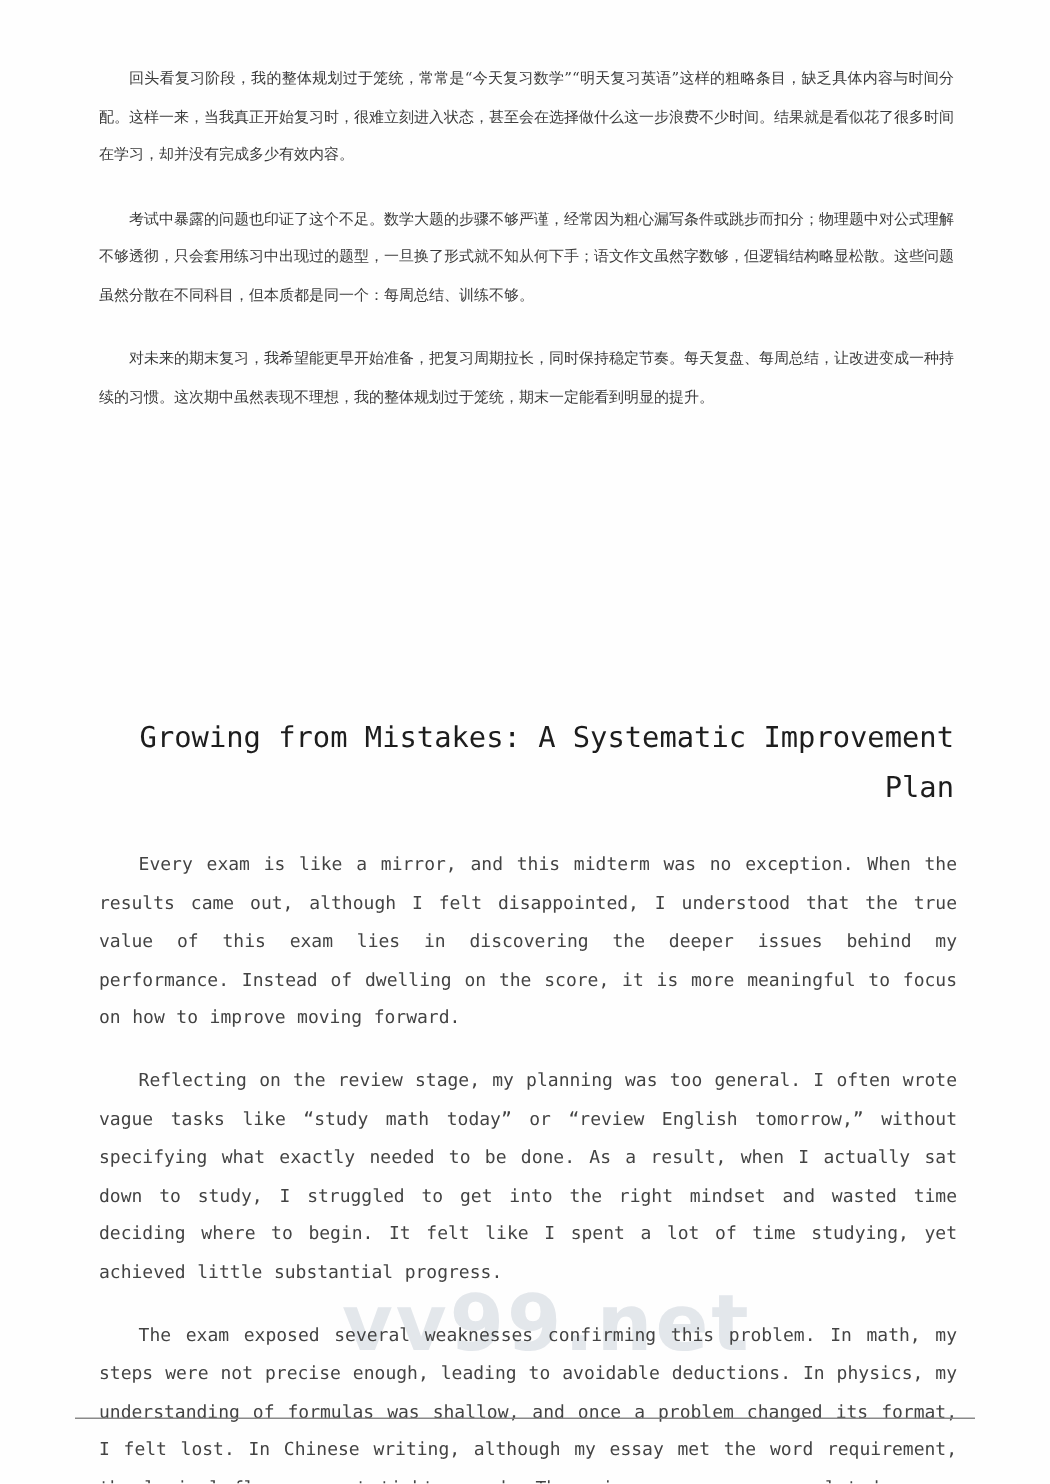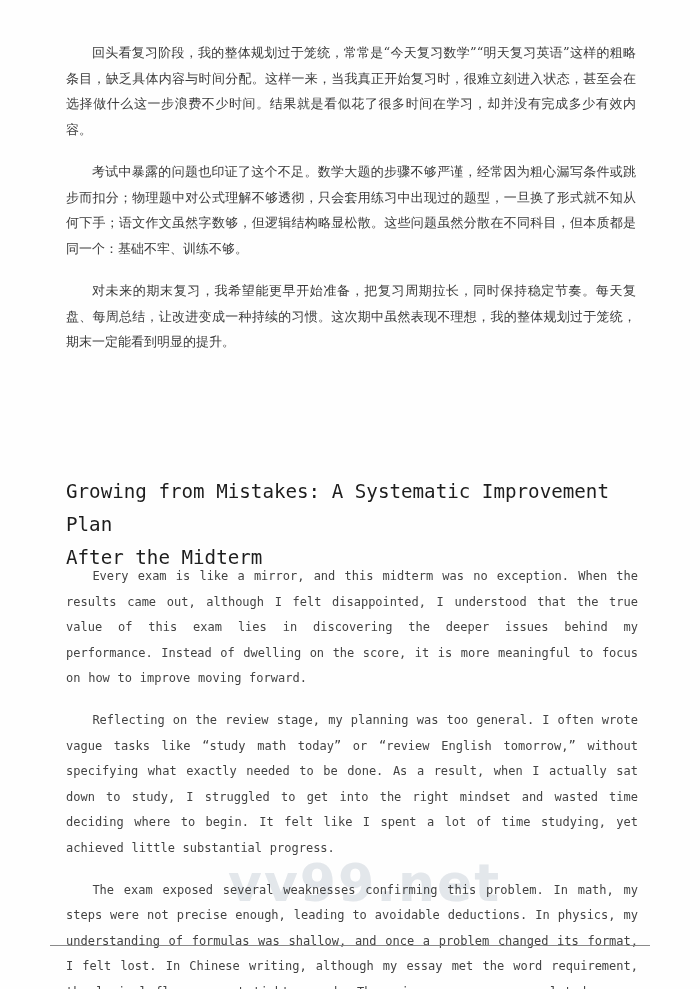--- a/index.html
+++ b/index.html
@@ -41,42 +41,42 @@
   .cn-block {
     position: absolute;
     left: 66px;
     top: 40px;
     width: 570px;
     z-index: 2;
   }
   p.cn {
     margin: 0 0 17px 0;
     font-family: "DejaVu Serif", "Liberation Serif", serif;
-    font-size: 13px;
+    font-size: 10px;
     line-height: 25.5px;
     color: #3a3a3a;
     text-align: justify;
     text-justify: inter-character;
     text-indent: 2em;
     word-break: break-all;
   }
 
   
   .doc-title {
     position: absolute;
     left: 66px;
     top: 475px;
     width: 570px;
     z-index: 2;
     font-family: "DejaVu Sans Mono", "Liberation Mono", monospace;
     font-size: 19.2px;
     line-height: 33px;
     font-weight: normal;
     color: #1d1d1d;
-    text-align: left;
+    text-align: right;
     letter-spacing: 0px;
     margin: 0;
   }
   .doc-title .tline { display: block; }
 
   
   .en-block {
     position: absolute;
     left: 66px;
     top: 564px;
@@ -118,27 +118,26 @@
 </style>
 </head>
 <body>
 
 <div class="page">
 
   <div class="watermark">vv99.net</div>
 
   <div class="cn-block">
     <p class="cn">回头看复习阶段，我的整体规划过于笼统，常常是“今天复习数学”“明天复习英语”这样的粗略条目，缺乏具体内容与时间分配。这样一来，当我真正开始复习时，很难立刻进入状态，甚至会在选择做什么这一步浪费不少时间。结果就是看似花了很多时间在学习，却并没有完成多少有效内容。</p>
-    <p class="cn">考试中暴露的问题也印证了这个不足。数学大题的步骤不够严谨，经常因为粗心漏写条件或跳步而扣分；物理题中对公式理解不够透彻，只会套用练习中出现过的题型，一旦换了形式就不知从何下手；语文作文虽然字数够，但逻辑结构略显松散。这些问题虽然分散在不同科目，但本质都是同一个：基础不牢、训练不够。</p>
+    <p class="cn">考试中暴露的问题也印证了这个不足。数学大题的步骤不够严谨，经常因为粗心漏写条件或跳步而扣分；物理题中对公式理解不够透彻，只会套用练习中出现过的题型，一旦换了形式就不知从何下手；语文作文虽然字数够，但逻辑结构略显松散。这些问题虽然分散在不同科目，但本质都是同一个：每周总结、训练不够。</p>
     <p class="cn">对未来的期末复习，我希望能更早开始准备，把复习周期拉长，同时保持稳定节奏。每天复盘、每周总结，让改进变成一种持续的习惯。这次期中虽然表现不理想，我的整体规划过于笼统，期末一定能看到明显的提升。</p>
   </div>
 
   <h1 class="doc-title">
     <span class="tline">Growing from Mistakes: A Systematic Improvement Plan</span>
-    <span class="tline">After the Midterm</span>
   </h1>
 
   <div class="en-block">
     <p class="en">Every exam is like a mirror, and this midterm was no exception. When the results came out, although I felt disappointed, I understood that the true value of this exam lies in discovering the deeper issues behind my performance. Instead of dwelling on the score, it is more meaningful to focus on how to improve moving forward.</p>
     <p class="en">Reflecting on the review stage, my planning was too general. I often wrote vague tasks like “study math today” or “review English tomorrow,” without specifying what exactly needed to be done. As a result, when I actually sat down to study, I struggled to get into the right mindset and wasted time deciding where to begin. It felt like I spent a lot of time studying, yet achieved little substantial progress.</p>
     <p class="en">The exam exposed several weaknesses confirming this problem. In math, my steps were not precise enough, leading to avoidable deductions. In physics, my understanding of formulas was shallow, and once a problem changed its format, I felt lost. In Chinese writing, although my essay met the word requirement, the logical flow was not tight enough. These issues may seem unrelated across subjects, but they share the same root: weak fundamentals and insufficient practice.</p>
 
   </div>
 
   <div class="footer-rule"></div>

